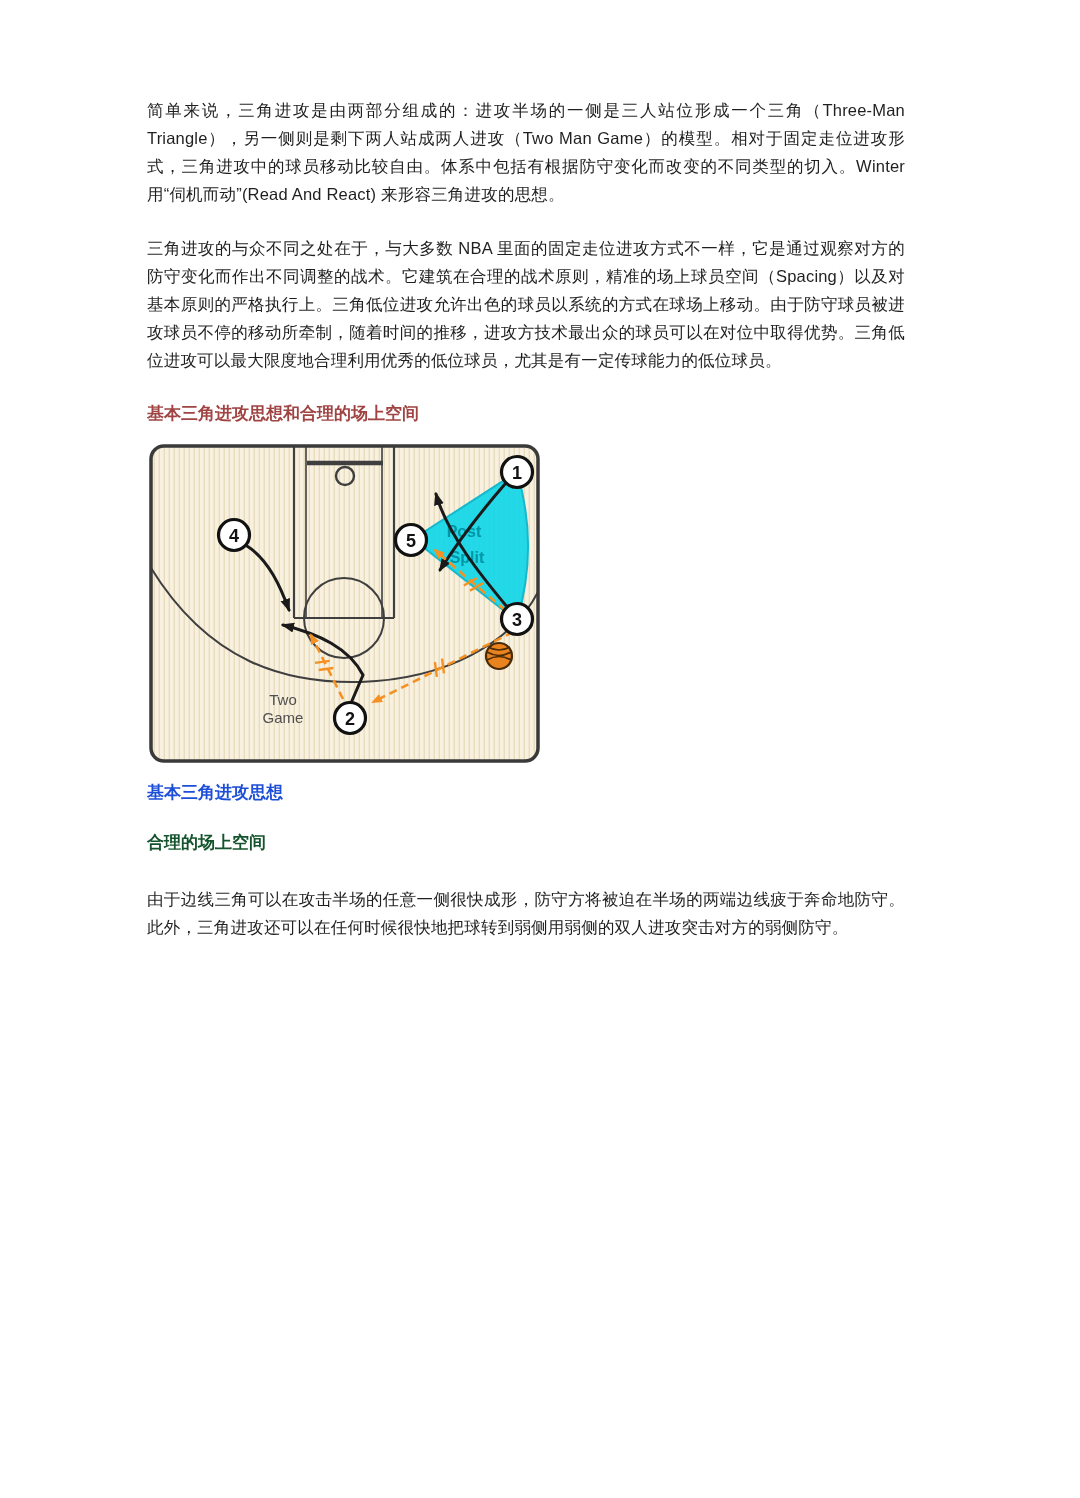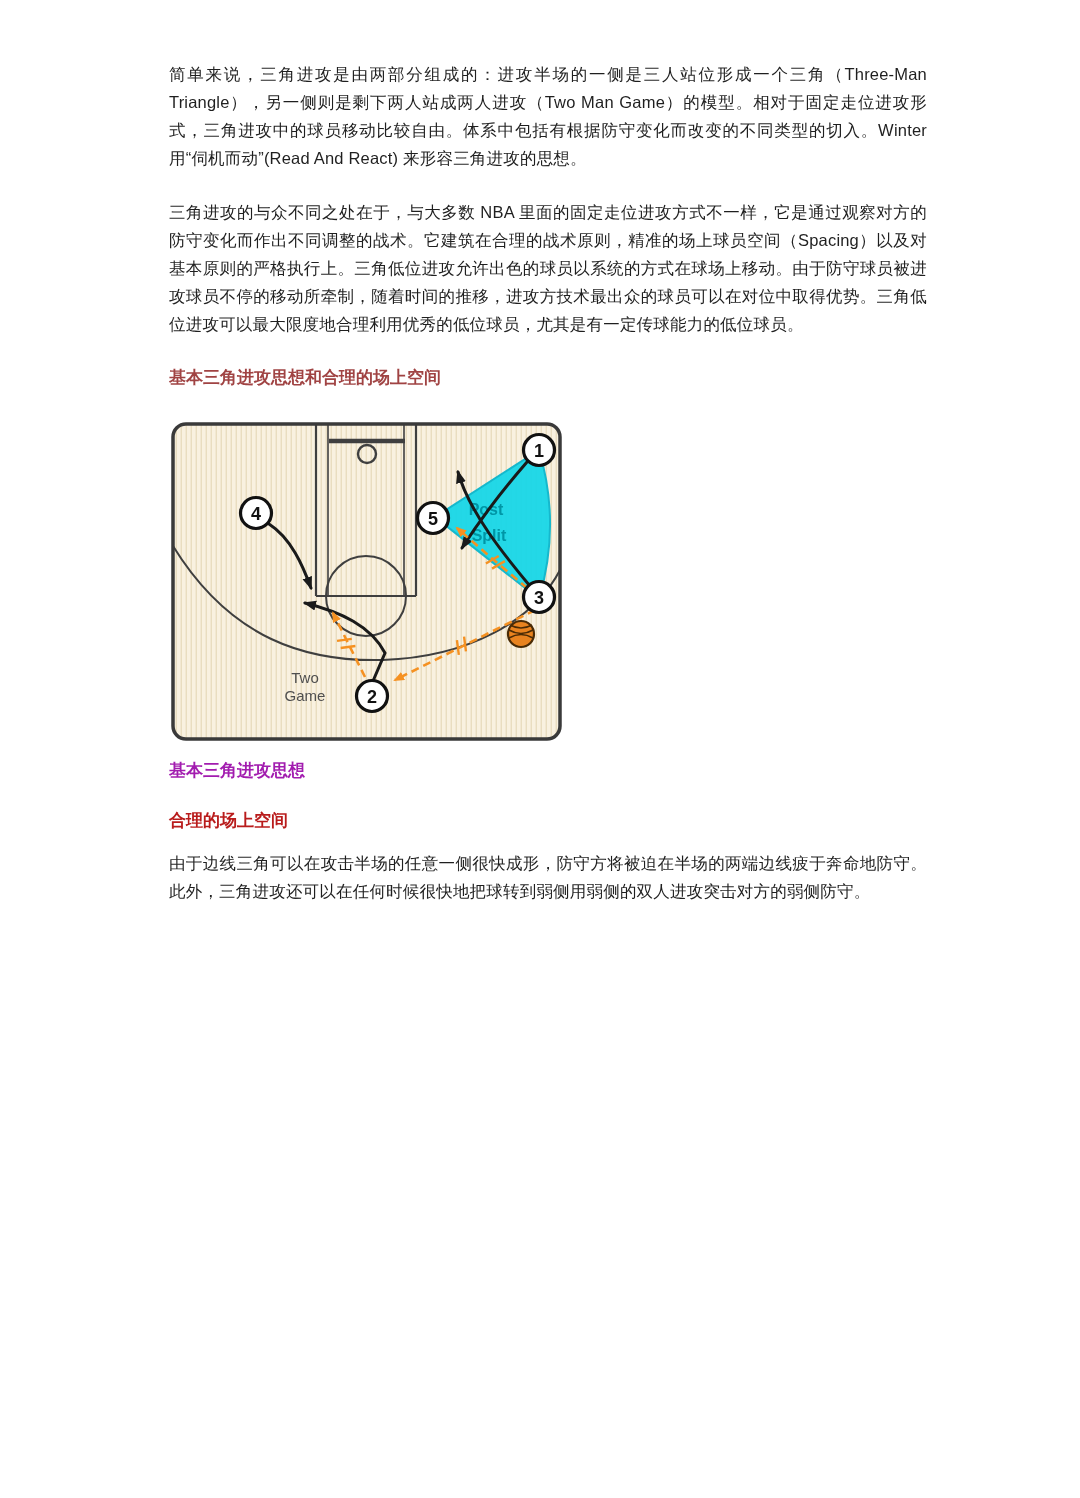--- a/index.html
+++ b/index.html
@@ -1,23 +1,23 @@
 <!DOCTYPE html>
 <html><head>
 <meta charset="utf-8">
 <style>
   html,body{margin:0;padding:0;background:#ffffff;}
   body{width:1080px;height:1498px;font-family:"Liberation Sans","DejaVu Sans",sans-serif;}
   .page{position:relative;width:1080px;height:1498px;background:#ffffff;overflow:hidden;}
-  .content{position:absolute;left:169px;top:0;width:758px;padding-top:60px;}
+  .content{position:absolute;left:147px;top:0;width:758px;padding-top:96px;}
   p.body{font-size:16.5px;line-height:28px;color:#1f1f1f;text-align:justify;margin:0 0 26px 0;letter-spacing:0.2px;}
-  h3.sec{font-size:17px;line-height:28px;font-weight:bold;margin:12px 0 28px 0;}
+  h3.sec{font-size:17px;line-height:28px;font-weight:bold;margin:12px 0 14px 0;}
   h3.red{color:#a04343;}
-  h3.green{color:#b91c1c;margin:10px 0 14px 0;}
-  .caption{font-size:17px;line-height:28px;font-weight:bold;color:#a21caf;margin:0 0 22px 0;}
+  h3.green{color:#14532d;margin:10px 0 28px 0;}
+  .caption{font-size:17px;line-height:28px;font-weight:bold;color:#1d4ed8;margin:0 0 22px 0;}
   figure.diagram{margin:0 0 14px 0;width:395px;height:323px;}
   svg text{font-family:"Liberation Sans","DejaVu Sans",sans-serif;}
 </style>
 </head>
 <body>
 
 <div class="page">
   <div class="content">
 
     <p class="body">简单来说，三角进攻是由两部分组成的：进攻半场的一侧是三人站位形成一个三角（Three-Man Triangle），另一侧则是剩下两人站成两人进攻（Two Man Game）的模型。相对于固定走位进攻形式，三角进攻中的球员移动比较自由。体系中包括有根据防守变化而改变的不同类型的切入。Winter 用“伺机而动”(Read And React) 来形容三角进攻的思想。</p>

